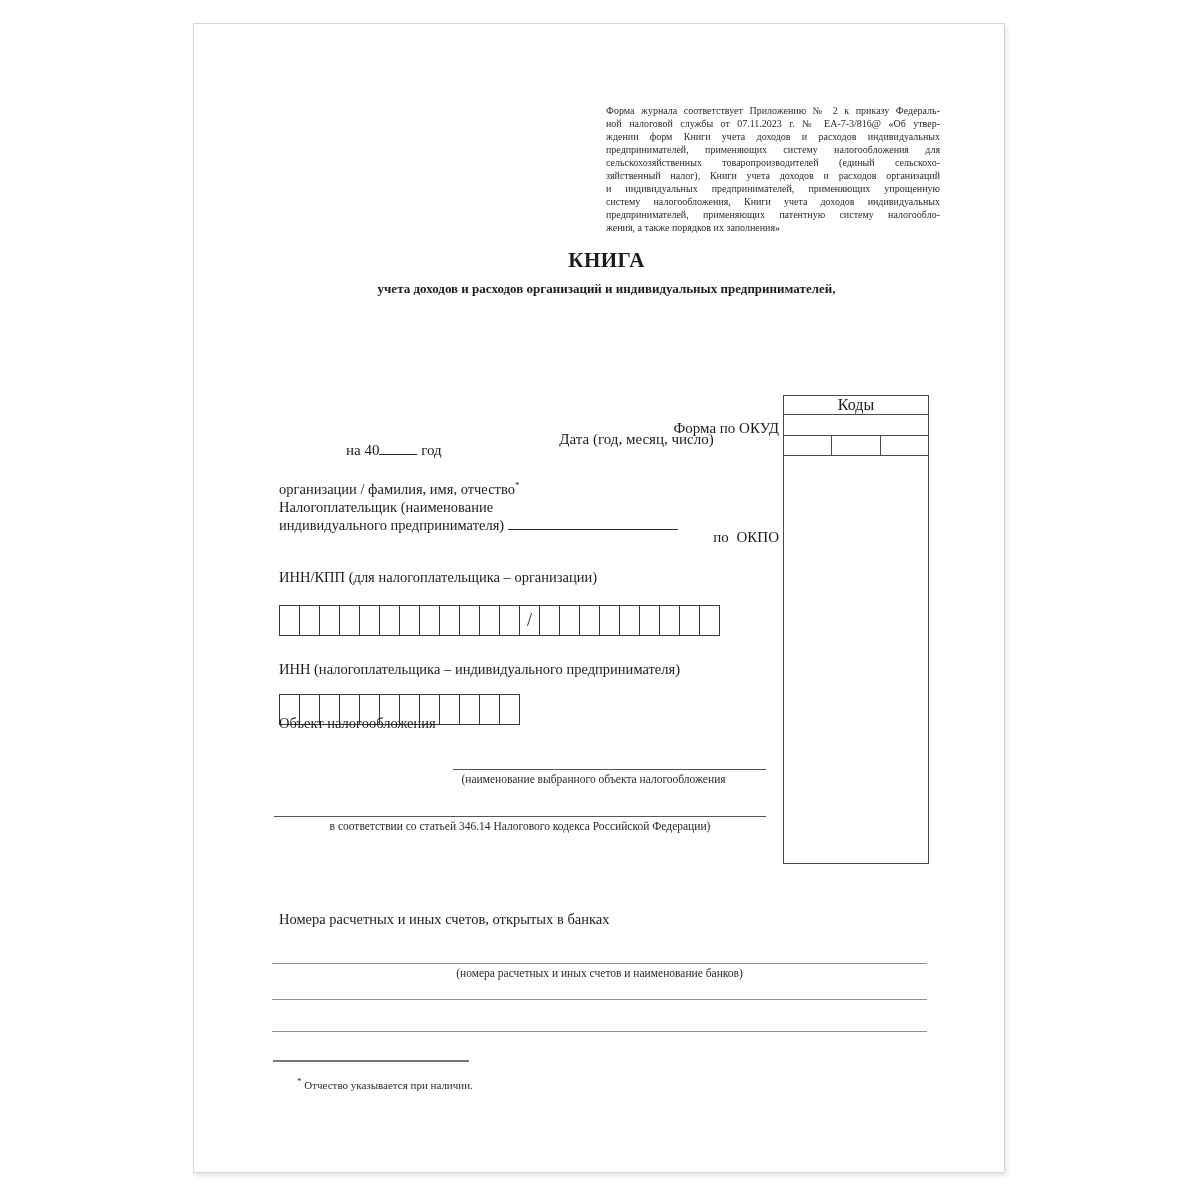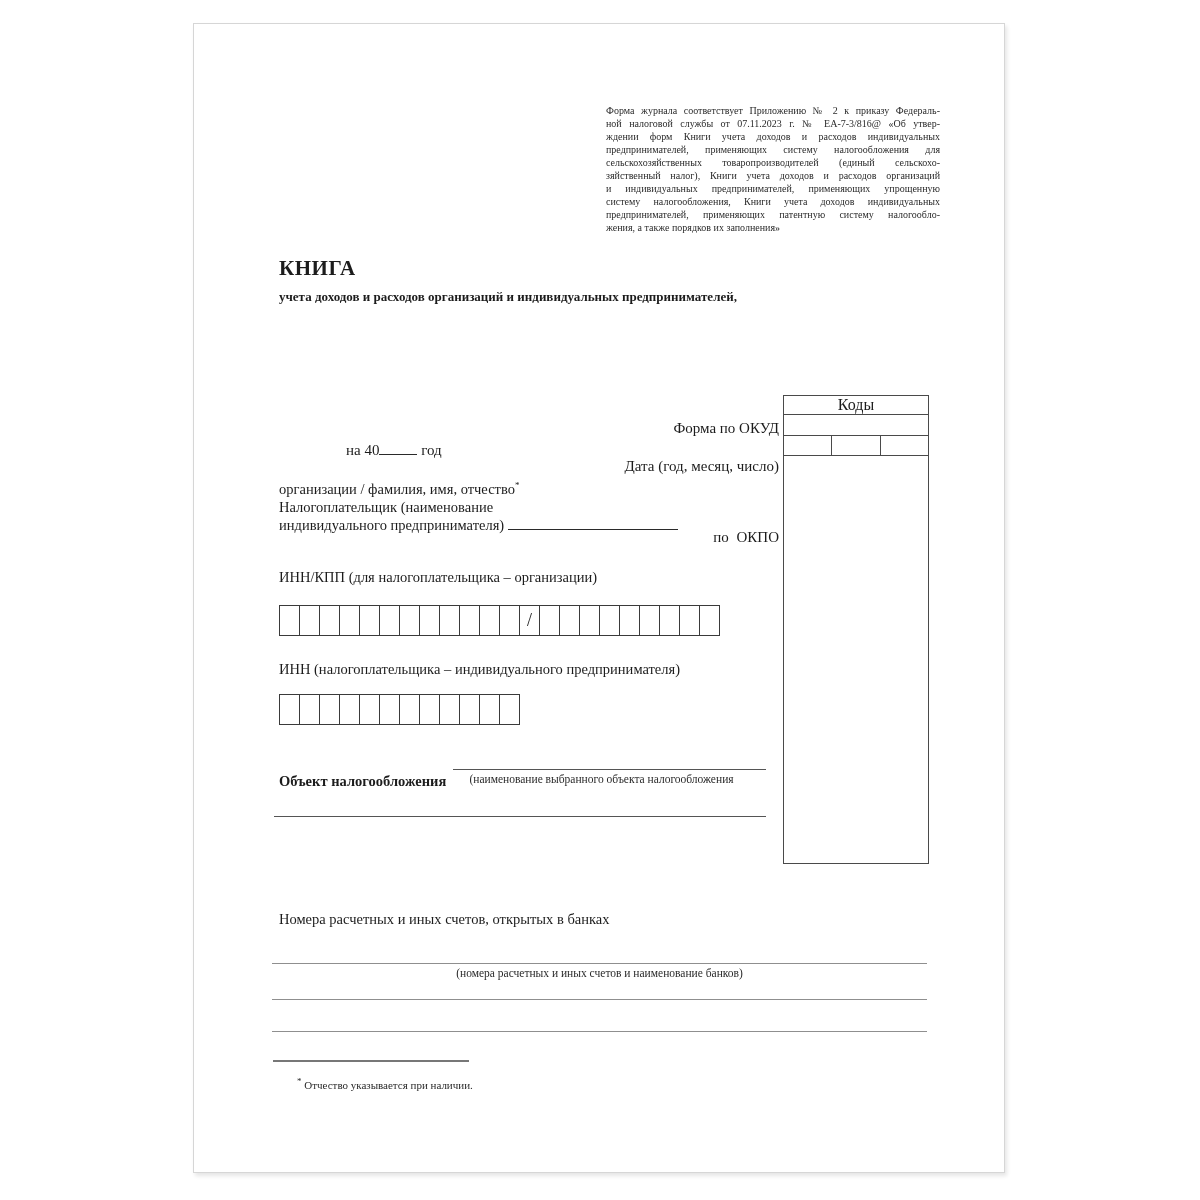--- a/index.html
+++ b/index.html
@@ -18,21 +18,21 @@
 
   
   .note {
     left: 412px; top: 80px; width: 334px;
     font-size: 10px; line-height: 13px; color: #2a2a2a;
   }
   .note-line { text-align: justify; text-align-last: justify; white-space: nowrap; }
   .note-line.last { text-align-last: left; }
 
   
-  .title-block { left: 85px; top: 232px; width: 655px; }
+  .title-block { left: 85px; top: 224px; width: 655px; text-align: center; }
   .title-main { font-size: 21px; font-weight: bold; letter-spacing: 0.5px; margin-bottom: 5px; }
   .title-sub { font-size: 13px; font-weight: bold; line-height: 22px; }
 
   
   .codes { left: 589px; top: 371px; width: 146px; }
   .codes-box { box-sizing: border-box; border: 1px solid #4a4a4a; background: #fff; }
   .codes-header { height: 20px; display: flex; align-items: center; justify-content: center; font-size: 16px; text-align: right; }
   .codes-okud { height: 22px; margin-top: -1px; }
   .codes-date { height: 21px; margin-top: -1px; display: flex; }
   .codes-date > div { flex: 1; border-left: 1px solid #4a4a4a; }
@@ -86,21 +86,21 @@
       <div class="codes-box codes-okud"></div>
       <div class="codes-box codes-date">
         <div></div>
         <div></div>
         <div></div>
       </div>
       <div class="codes-box codes-tall"></div>
     </div>
 
     <div class="abs rlabel" style="top:396px;">Форма по ОКУД</div>
-    <div class="abs rlabel" style="top:434px;">Дата (год, месяц, число)</div>
+    <div class="abs rlabel" style="top:407px;text-align:center;">Дата (год, месяц, число)</div>
     <div class="abs rlabel" style="top:505px; word-spacing:4px;text-align:right;">по  ОКПО</div>
 
     <div class="abs" style="left:152px; top:417px; font-size:15px;">
       <span>на 40</span><span class="blank" style="width:38px;"></span>
       <span>год</span>
     </div>
 
     <div class="abs llabel" style="top:452px; line-height:18px; width:480px;">
       <div><span>организации / фамилия, имя, отчество</span><sup>*</sup></div>
       <div>Налогоплательщик (наименование</div>
@@ -123,24 +123,25 @@
         <span class="cell"></span>
         <span class="cell"></span>
         <span class="cell"></span>
         <span class="cell"></span>
         <span class="cell"></span>
         <span class="cell"></span>
         <span class="cell"></span>
         <span class="cell"></span>
       </div>
 
-    <div class="abs llabel" style="top:749px;font-weight:bold;">Объект налогообложения</div>
+    <div class="abs llabel" style="top:691px;">Объект налогообложения</div>
     <div class="abs hline" style="left:259px; top:745px; width:313px; border-color:#555;"></div>
-    <div class="abs caption" style="left:251px; top:749px; width:313px;">(наименование выбранного объекта налогообложения</div>
+    <div class="abs caption" style="left:243px; top:749px; width:313px;">(наименование выбранного объекта налогообложения</div>
     <div class="abs hline" style="left:80px; top:792px; width:492px; border-color:#555;"></div>
+    <div class="abs caption" style="left:80px; top:796px; width:492px;">в соответствии со статьей 346.14 Налогового кодекса Российской Федерации)</div>
 
     <div class="abs llabel" style="top:887px;">Номера расчетных и иных счетов, открытых в банках</div>
     <div class="abs hline" style="left:78px; top:939px; width:655px;"></div>
     <div class="abs caption" style="left:78px; top:943px; width:655px;">(номера расчетных и иных счетов и наименование банков)</div>
     <div class="abs hline" style="left:78px; top:975px; width:655px;"></div>
     <div class="abs hline" style="left:78px; top:1007px; width:655px;"></div>
 
     <div class="abs hline" style="left:79px; top:1036px; width:196px; border-bottom-width:2px; border-color:#777;"></div>
     <div class="abs footnote" style="left:103px; top:1052px;">
       <sup>*</sup> <span>Отчество указывается при наличии.</span>

